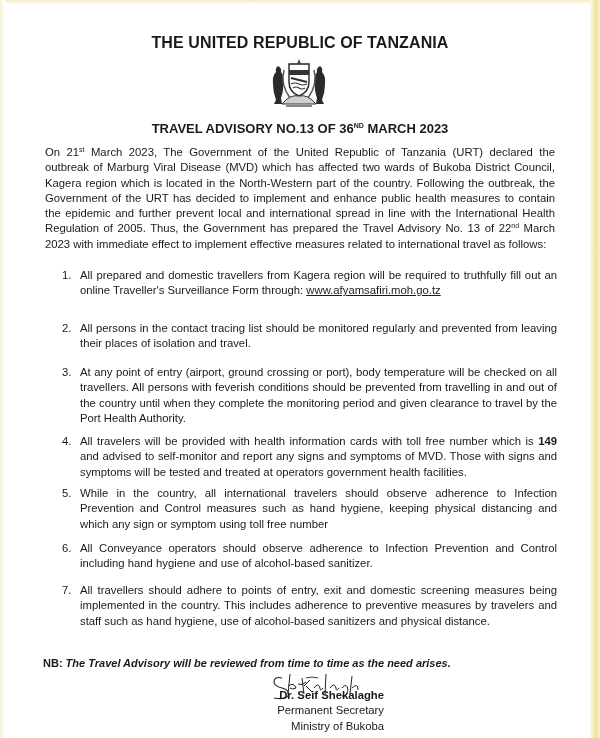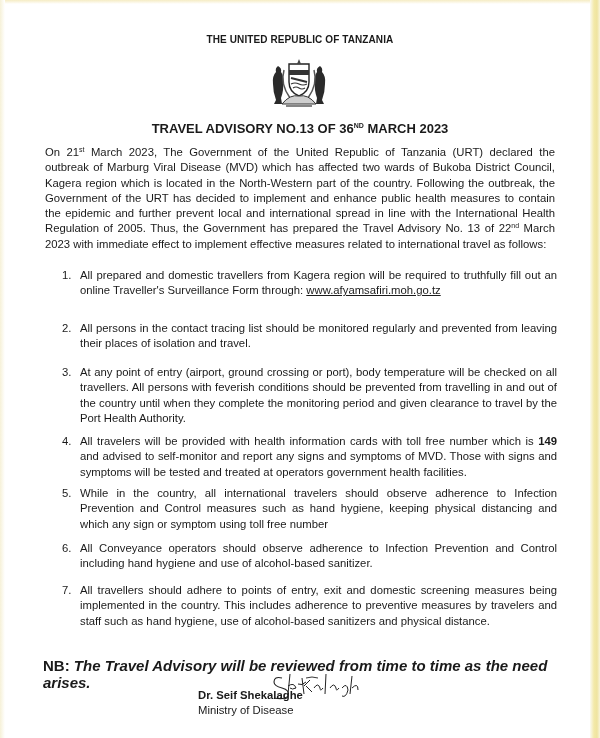--- a/index.html
+++ b/index.html
@@ -18,21 +18,21 @@
       position: absolute; top: 0; left: 0; width: 5px; height: 738px;
       background: linear-gradient(90deg, #f6f1d8, #ffffff);
     }
     .edge-top {
       position: absolute; top: 0; left: 0; width: 600px; height: 4px;
       background: linear-gradient(180deg, #f5ecc4, #ffffff);
     }
     .page { position: absolute; left: 0; top: 0; width: 600px; height: 738px; }
     .country {
       position: absolute; top: 34px; left: 0; width: 600px; text-align: center;
-      font-weight: bold; font-size: 10px; letter-spacing: 0.1px;
+      font-weight: bold; font-size: 16px; letter-spacing: 0.1px;
     }
     .coat {
       position: absolute; top: 58px; left: 264px; width: 70px; height: 50px;
     }
     .title {
       position: absolute; top: 121px; left: 0; width: 600px; text-align: center;
       font-weight: bold; font-size: 13px;
     }
     .title sup { font-size: 7px; vertical-align: 5px; }
     .intro {
@@ -43,28 +43,28 @@
     .list { position: absolute; left: 62px; width: 495px; margin: 0; padding: 0; }
     .item {
       position: absolute; left: 0; width: 495px;
       font-size: 11.3px; line-height: 15.3px; text-align: justify;
     }
     .item .num { position: absolute; left: 0; top: 0; width: 16px; }
     .item .txt { display: block; margin-left: 18px; }
     .link { text-decoration: underline; color: #1a1a1a; }
     .nb {
       position: absolute; top: 657px; left: 43px; width: 520px;
-      font-size: 15px; font-weight: bold;
+      font-size: 11px; font-weight: bold;
     }
     .nb i { font-style: italic; }
     .signature {
       position: absolute; top: 670px; left: 268px; width: 110px; height: 32px;
     }
     .sig-block {
-      position: absolute; top: 688px; left: 198px; width: 200px; text-align: left;
+      position: absolute; top: 688px; left: 184px; width: 200px; text-align: right;
       font-size: 11.3px; line-height: 15.3px;
     }
     .sig-name { font-weight: bold; }
   </style>
 </head>
 <body>
 
 <div class="edge-top"></div>
 <div class="edge-left"></div>
 <div class="edge-right"></div>
@@ -143,15 +143,16 @@
     <svg width="110" height="32" viewBox="0 0 110 32">
       <path d="M14 8 q-8 -2 -8 4 q0 4 8 6 q8 2 6 8 q-3 4 -14 2" stroke="#222" stroke-width="1.1" fill="none"></path>
       <path d="M22 4 l-2 20 M20 16 q6 -4 8 2 q-4 2 -6 0 M30 14 q4 2 8 -2 M34 8 l2 16 M36 16 l6 -6 M38 16 l6 6" stroke="#222" stroke-width="1" fill="none"></path>
       <path d="M46 18 q4 -6 6 0 q0 4 3 0 M58 4 l-1 20 M62 18 q4 -6 6 0 q0 4 3 0 M74 18 q5 -6 6 2 q-2 8 -6 6 M84 6 l-2 18 M84 18 q6 -6 6 2" stroke="#222" stroke-width="1" fill="none"></path>
       <path d="M38 8 q6 -2 12 0" stroke="#222" stroke-width="0.9" fill="none"></path>
     </svg>
   </div>
 
   <div class="sig-block">
     <div class="sig-name">Dr. Seif Shekalaghe</div>
-    <div>Ministry of Disease</div>
+    <div>Permanent Secretary</div>
+    <div>Ministry of Bukoba</div>
   </div>
 </div>
 
 </body></html>

